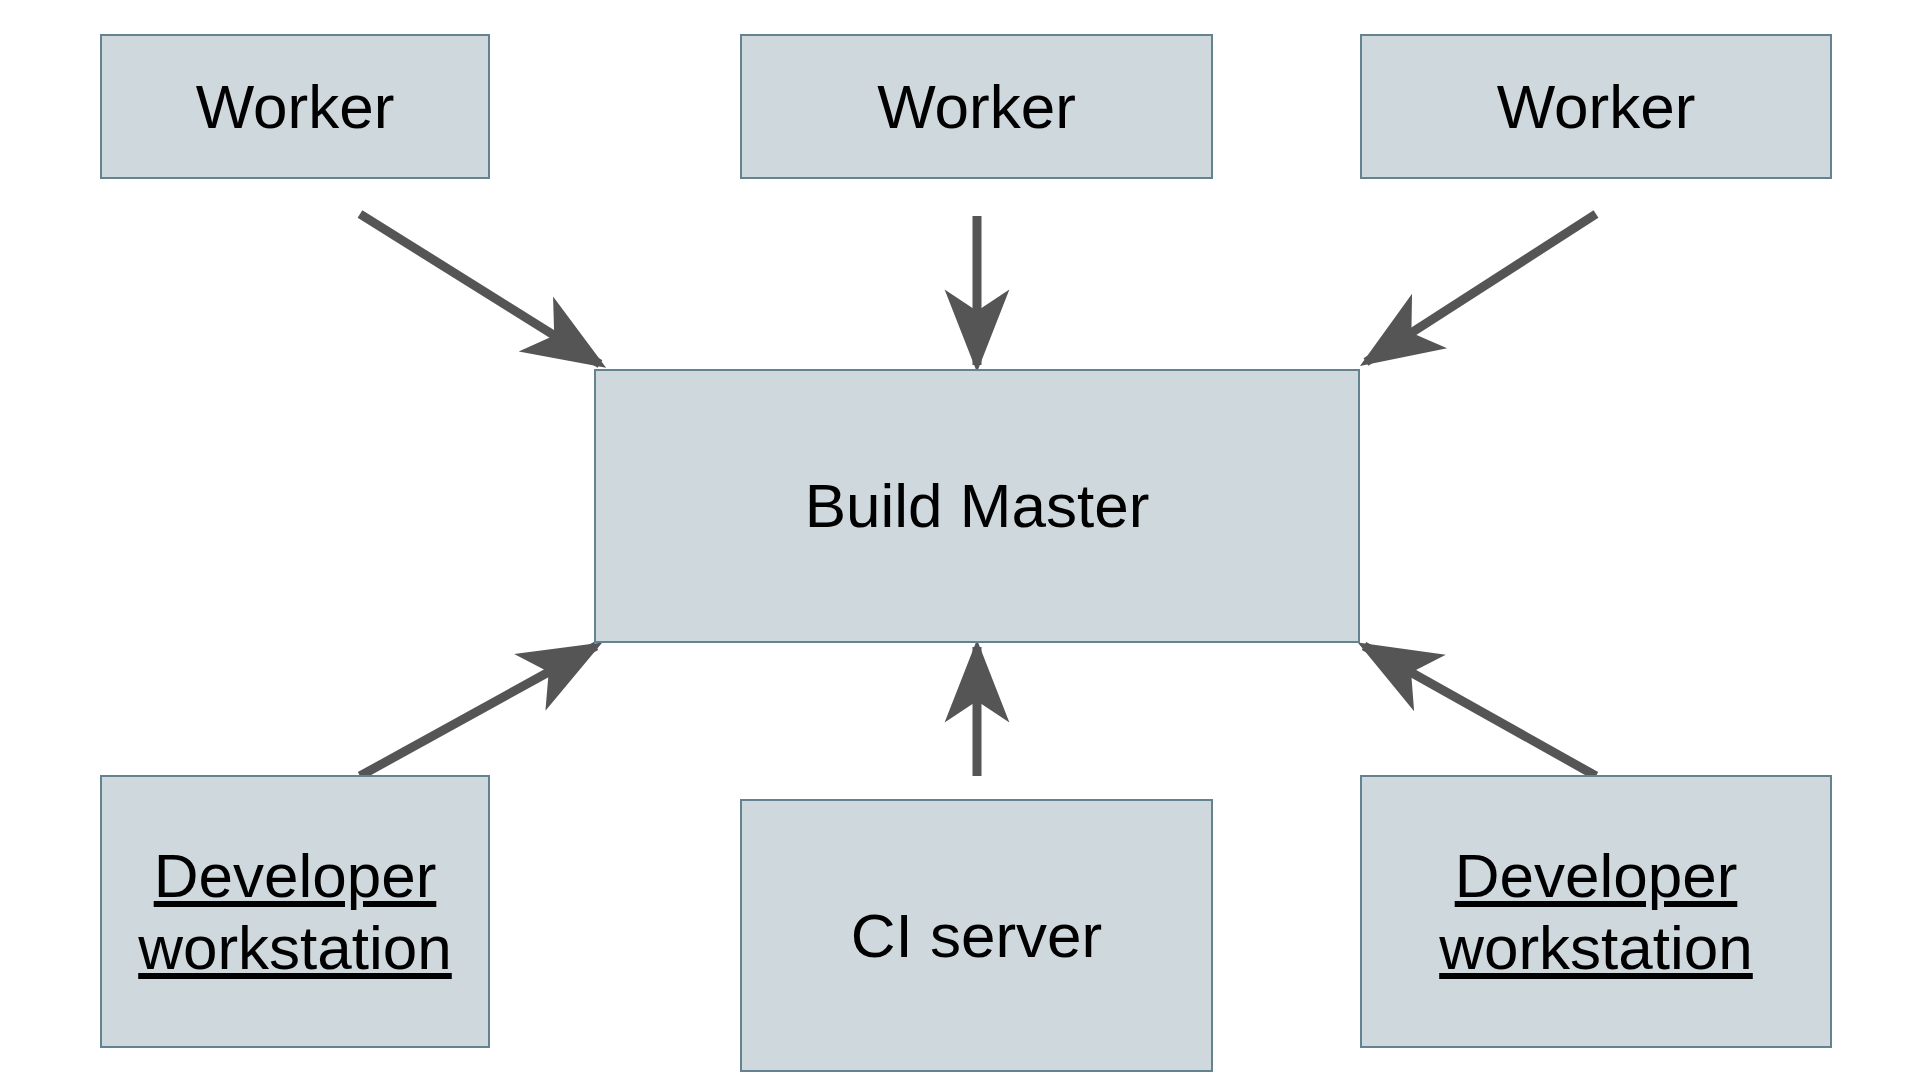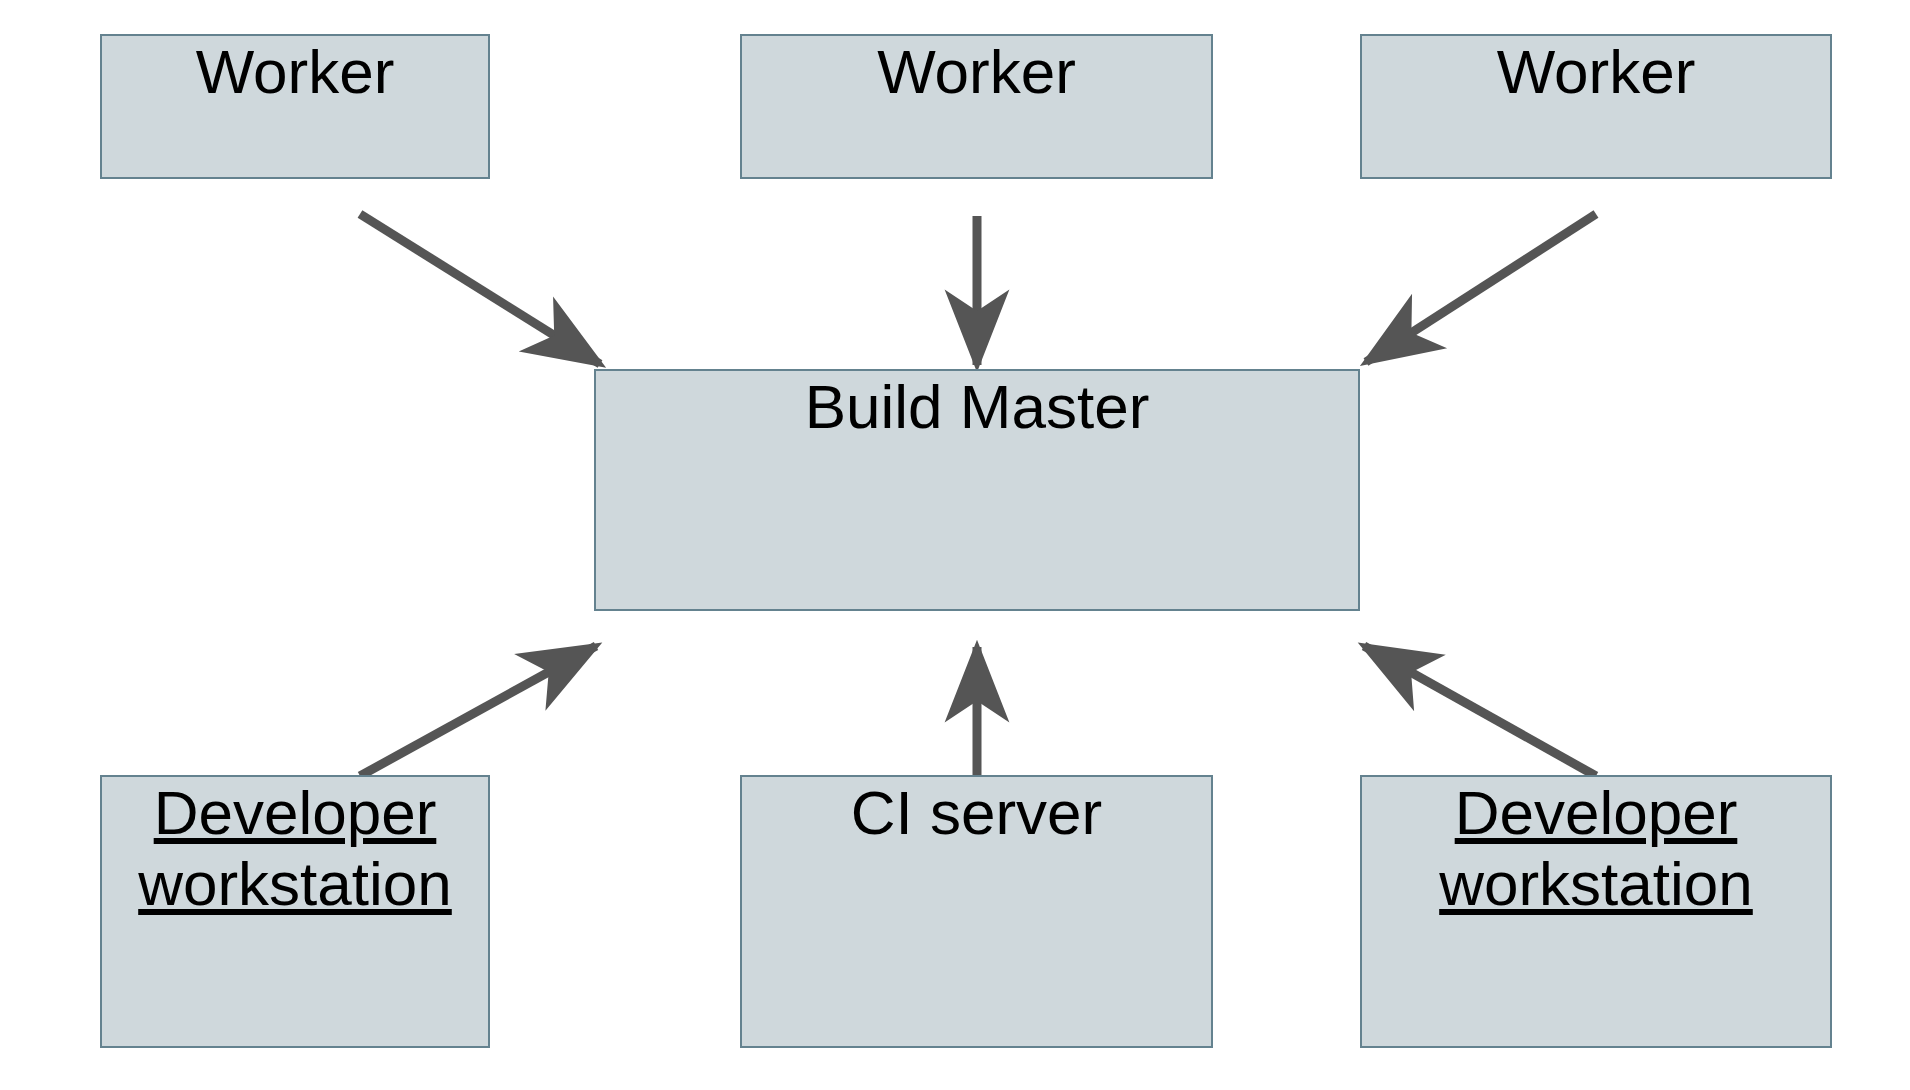--- a/index.html
+++ b/index.html
@@ -24,20 +24,21 @@
     width: 1910px;
     height: 1090px;
     pointer-events: none;
   }
   .node {
     position: absolute;
     box-sizing: border-box;
     background: #cfd8dc;
     border: 2px solid #64828f;
     display: flex;
+    align-items: center;
     justify-content: center;
     text-align: center;
     color: #000000;
     font-weight: 400;
     line-height: 1.15;
     white-space: pre-line;
     letter-spacing: 0px;
   }
   .node-label {
     display: block;
@@ -75,30 +76,30 @@
   </div>
 
   <div class="node fs-worker" style="left: 740px; top: 34px; width: 473px; height: 145px; background: rgb(207, 216, 220); border-color: rgb(100, 130, 143); color: rgb(0, 0, 0);">
     <span class="node-label">Worker</span>
   </div>
 
   <div class="node fs-worker" style="left: 1360px; top: 34px; width: 472px; height: 145px; background: rgb(207, 216, 220); border-color: rgb(100, 130, 143); color: rgb(0, 0, 0);">
     <span class="node-label">Worker</span>
   </div>
 
-  <div class="node fs-master" style="left: 594px; top: 369px; width: 766px; height: 242px; background: rgb(207, 216, 220); border-color: rgb(100, 130, 143); color: rgb(0, 0, 0);">
+  <div class="node fs-master" style="left: 594px; top: 369px; width: 766px; height: 274px; background: rgb(207, 216, 220); border-color: rgb(100, 130, 143); color: rgb(0, 0, 0);">
     <span class="node-label">Build Master</span>
   </div>
 
   <div class="node fs-dev" style="left: 100px; top: 775px; width: 390px; height: 273px; background: rgb(207, 216, 220); border-color: rgb(100, 130, 143); color: rgb(0, 0, 0);">
     <span class="node-label">Developer
 workstation</span>
   </div>
 
-  <div class="node fs-ci" style="left: 740px; top: 775px; width: 473px; height: 273px; background: rgb(207, 216, 220); border-color: rgb(100, 130, 143); color: rgb(0, 0, 0);">
+  <div class="node fs-ci" style="left: 740px; top: 799px; width: 473px; height: 273px; background: rgb(207, 216, 220); border-color: rgb(100, 130, 143); color: rgb(0, 0, 0);">
     <span class="node-label">CI server</span>
   </div>
 
   <div class="node fs-dev" style="left: 1360px; top: 775px; width: 472px; height: 273px; background: rgb(207, 216, 220); border-color: rgb(100, 130, 143); color: rgb(0, 0, 0);">
     <span class="node-label">Developer
 workstation</span>
   </div>
 
 </div>
 

